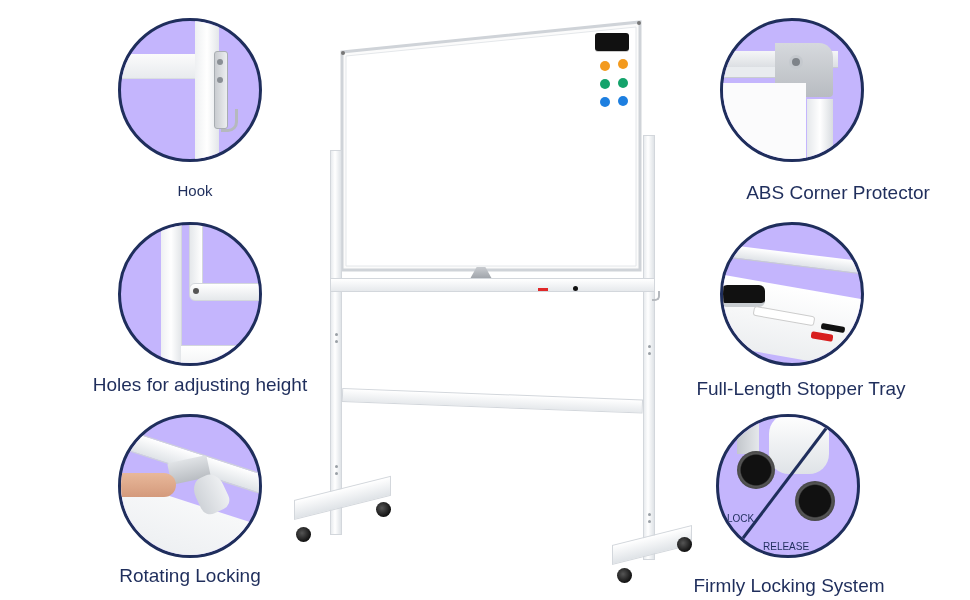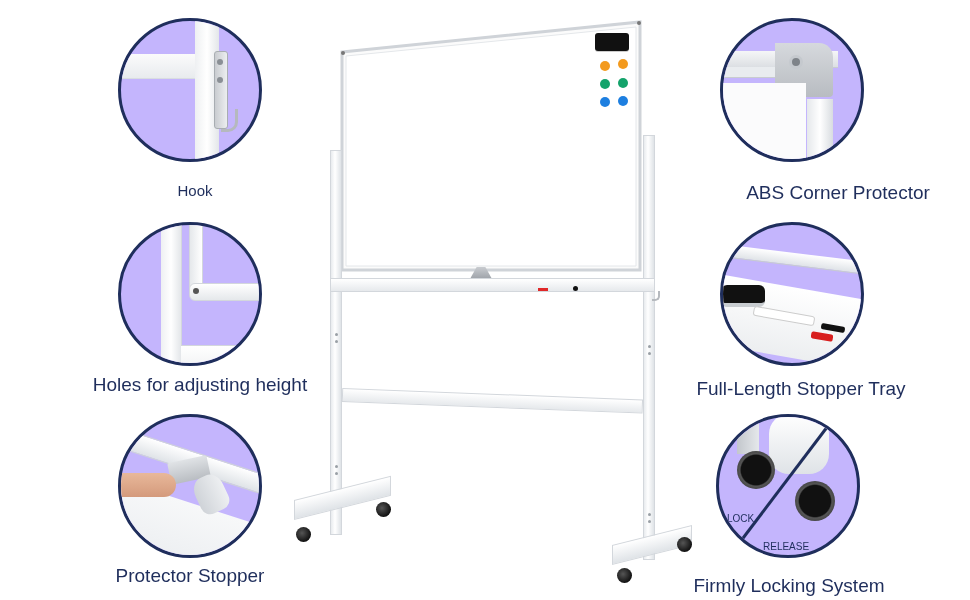--- a/index.html
+++ b/index.html
@@ -89,21 +89,21 @@
 </div>
 <div class="label" style="left:75px;top:374px;width:250px;">Holes for adjusting height</div>
 
 <div class="circle" style="left:118px;top:414px;">
   <div class="abs" style="left:-10px;top:8px;width:180px;height:18px;background:linear-gradient(#ffffff,#dfe3e7);border:1px solid #cfd3d8;transform:rotate(18deg);transform-origin:left center;"></div>
   <div class="abs" style="left:-10px;top:60px;width:180px;height:80px;background:linear-gradient(#f7f8f9,#e9ecef);transform:rotate(18deg);transform-origin:left top;"></div>
   <div class="abs" style="left:48px;top:42px;width:40px;height:22px;background:linear-gradient(#e0e3e6,#b9bdc2);transform:rotate(-12deg);border-radius:2px;"></div>
   <div class="abs" style="left:75px;top:58px;width:30px;height:38px;background:linear-gradient(90deg,#cfd3d8,#eef0f2);border-radius:40% 40% 10px 10px;transform:rotate(-25deg);"></div>
   <div class="abs" style="left:-5px;top:56px;width:60px;height:24px;background:linear-gradient(#e8b89a,#d49a7c);border-radius:0 14px 14px 0;"></div>
 </div>
-<div class="label" style="left:100px;top:565px;width:180px;">Protector Stopper</div>
+<div class="label" style="left:100px;top:565px;width:180px;">Rotating Locking</div>
 
 <div class="circle" style="left:720px;top:18px;">
   <div class="abs" style="left:-5px;top:30px;width:120px;height:16px;background:linear-gradient(#f5f6f7,#dcdfe3);border-bottom:1px solid #c8ccd0;"></div>
   <div class="abs" style="left:-5px;top:46px;width:110px;height:10px;background:#e9ecef;border-bottom:1px solid #c8ccd0;"></div>
   <div class="abs" style="left:52px;top:22px;width:58px;height:54px;background:linear-gradient(#d6d9dd,#b8bcc1);border-radius:0 14px 4px 4px;"></div>
   <div class="abs" style="left:66px;top:34px;width:14px;height:14px;border-radius:50%;background:#7e8389;border:3px solid #c5c9ce;box-sizing:border-box;"></div>
   <div class="abs" style="left:84px;top:78px;width:26px;height:80px;background:linear-gradient(90deg,#e5e8eb,#ffffff 50%,#d8dce0);"></div>
   <div class="abs" style="left:-5px;top:62px;width:88px;height:90px;background:#fbfbfc;"></div>
 </div>
 <div class="label" style="left:700px;top:182px;width:196px;margin-left:40px;">ABS Corner Protector</div>

